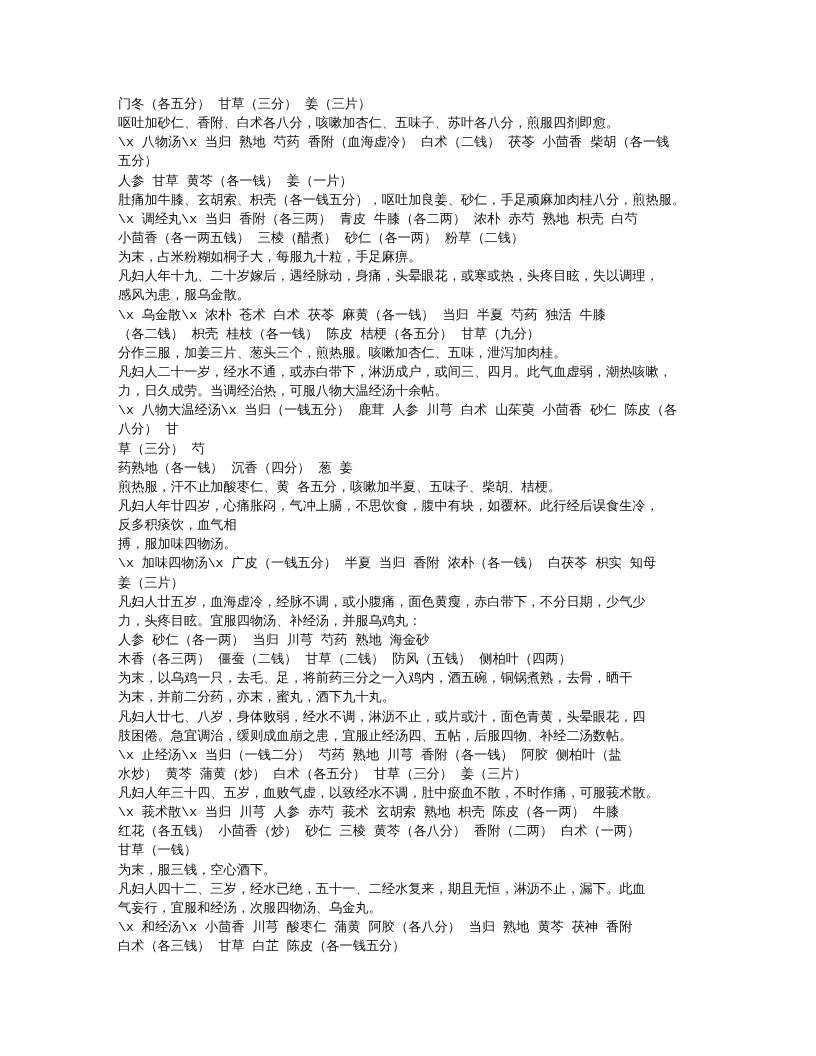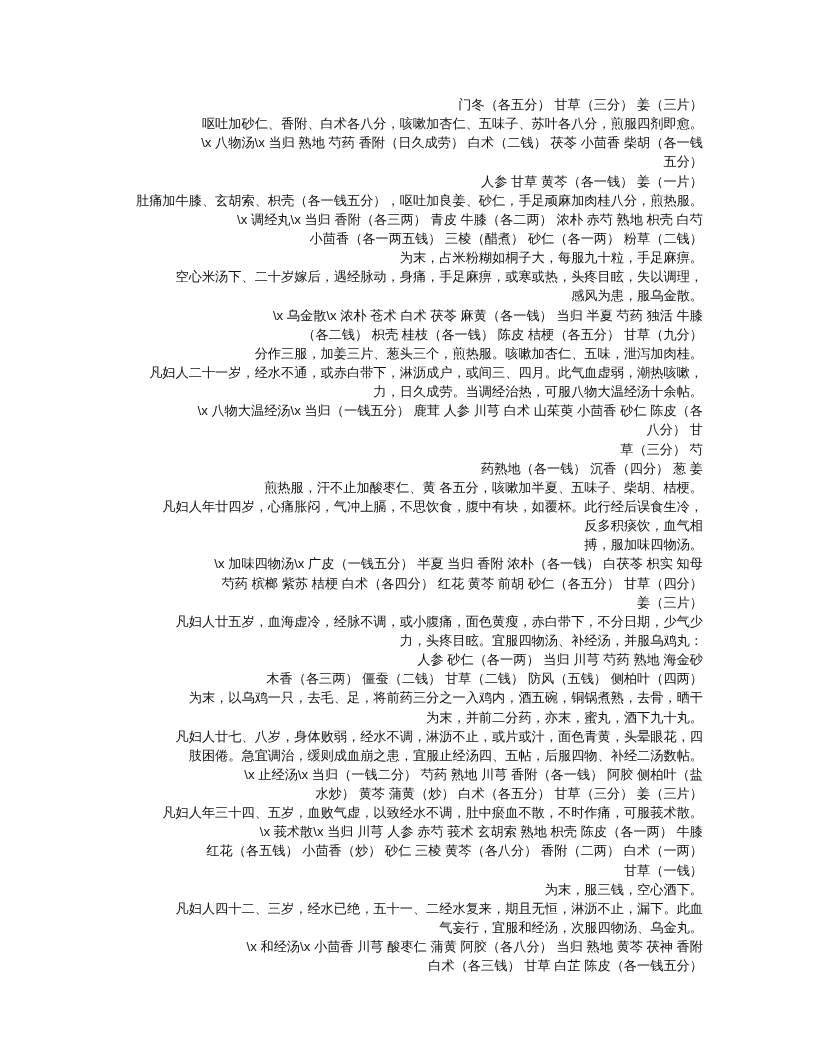--- a/index.html
+++ b/index.html
@@ -2,58 +2,56 @@
 <html><head>
 <meta charset="utf-8">
 <style>
   html, body { margin: 0; padding: 0; background: #ffffff; }
   body { width: 816px; height: 1056px; position: relative; overflow: hidden; }
   .page {
     position: absolute;
     left: 118px;
     top: 95px;
     width: 585px;
-    font-family: Liberation Sans, sans-serif;
+    font-family: Liberation Mono, monospace;
     font-size: 13.2px;
     line-height: 19.15px;
     color: #111111;
-    text-align: right;
   }
   .line { white-space: nowrap; height: 19.15px; }
 </style>
 </head>
 <body>
 
 <div class="page">
   <div class="line">门冬（各五分） 甘草（三分） 姜（三片）</div>
   <div class="line">呕吐加砂仁、香附、白术各八分，咳嗽加杏仁、五味子、苏叶各八分，煎服四剂即愈。</div>
-  <div class="line">\x 八物汤\x 当归 熟地 芍药 香附（日久成劳） 白术（二钱） 茯苓 小茴香 柴胡（各一钱</div>
+  <div class="line">\x 八物汤\x 当归 熟地 芍药 香附（血海虚冷） 白术（二钱） 茯苓 小茴香 柴胡（各一钱</div>
   <div class="line">五分）</div>
   <div class="line">人参 甘草 黄芩（各一钱） 姜（一片）</div>
   <div class="line">肚痛加牛膝、玄胡索、枳壳（各一钱五分），呕吐加良姜、砂仁，手足顽麻加肉桂八分，煎热服。</div>
   <div class="line">\x 调经丸\x 当归 香附（各三两） 青皮 牛膝（各二两） 浓朴 赤芍 熟地 枳壳 白芍</div>
   <div class="line">小茴香（各一两五钱） 三棱（醋煮） 砂仁（各一两） 粉草（二钱）</div>
   <div class="line">为末，占米粉糊如桐子大，每服九十粒，手足麻痹。</div>
-  <div class="line">空心米汤下、二十岁嫁后，遇经脉动，身痛，手足麻痹，或寒或热，头疼目眩，失以调理，</div>
+  <div class="line">凡妇人年十九、二十岁嫁后，遇经脉动，身痛，头晕眼花，或寒或热，头疼目眩，失以调理，</div>
   <div class="line">感风为患，服乌金散。</div>
   <div class="line">\x 乌金散\x 浓朴 苍术 白术 茯苓 麻黄（各一钱） 当归 半夏 芍药 独活 牛膝</div>
   <div class="line">（各二钱） 枳壳 桂枝（各一钱） 陈皮 桔梗（各五分） 甘草（九分）</div>
   <div class="line">分作三服，加姜三片、葱头三个，煎热服。咳嗽加杏仁、五味，泄泻加肉桂。</div>
   <div class="line">凡妇人二十一岁，经水不通，或赤白带下，淋沥成户，或间三、四月。此气血虚弱，潮热咳嗽，</div>
   <div class="line">力，日久成劳。当调经治热，可服八物大温经汤十余帖。</div>
   <div class="line">\x 八物大温经汤\x 当归（一钱五分） 鹿茸 人参 川芎 白术 山茱萸 小茴香 砂仁 陈皮（各</div>
   <div class="line">八分） 甘</div>
   <div class="line">草（三分） 芍</div>
   <div class="line">药熟地（各一钱） 沉香（四分） 葱 姜</div>
   <div class="line">煎热服，汗不止加酸枣仁、黄 各五分，咳嗽加半夏、五味子、柴胡、桔梗。</div>
   <div class="line">凡妇人年廿四岁，心痛胀闷，气冲上膈，不思饮食，腹中有块，如覆杯。此行经后误食生冷，</div>
   <div class="line">反多积痰饮，血气相</div>
   <div class="line">搏，服加味四物汤。</div>
   <div class="line">\x 加味四物汤\x 广皮（一钱五分） 半夏 当归 香附 浓朴（各一钱） 白茯苓 枳实 知母</div>
-  <div class="line">芍药 槟榔 紫苏 桔梗 白术（各四分） 红花 黄芩 前胡 砂仁（各五分） 甘草（四分）</div>
   <div class="line">姜（三片）</div>
   <div class="line">凡妇人廿五岁，血海虚冷，经脉不调，或小腹痛，面色黄瘦，赤白带下，不分日期，少气少</div>
   <div class="line">力，头疼目眩。宜服四物汤、补经汤，并服乌鸡丸：</div>
   <div class="line">人参 砂仁（各一两） 当归 川芎 芍药 熟地 海金砂</div>
   <div class="line">木香（各三两） 僵蚕（二钱） 甘草（二钱） 防风（五钱） 侧柏叶（四两）</div>
   <div class="line">为末，以乌鸡一只，去毛、足，将前药三分之一入鸡内，酒五碗，铜锅煮熟，去骨，晒干</div>
   <div class="line">为末，并前二分药，亦末，蜜丸，酒下九十丸。</div>
   <div class="line">凡妇人廿七、八岁，身体败弱，经水不调，淋沥不止，或片或汁，面色青黄，头晕眼花，四</div>
   <div class="line">肢困倦。急宜调治，缓则成血崩之患，宜服止经汤四、五帖，后服四物、补经二汤数帖。</div>
   <div class="line">\x 止经汤\x 当归（一钱二分） 芍药 熟地 川芎 香附（各一钱） 阿胶 侧柏叶（盐</div>

